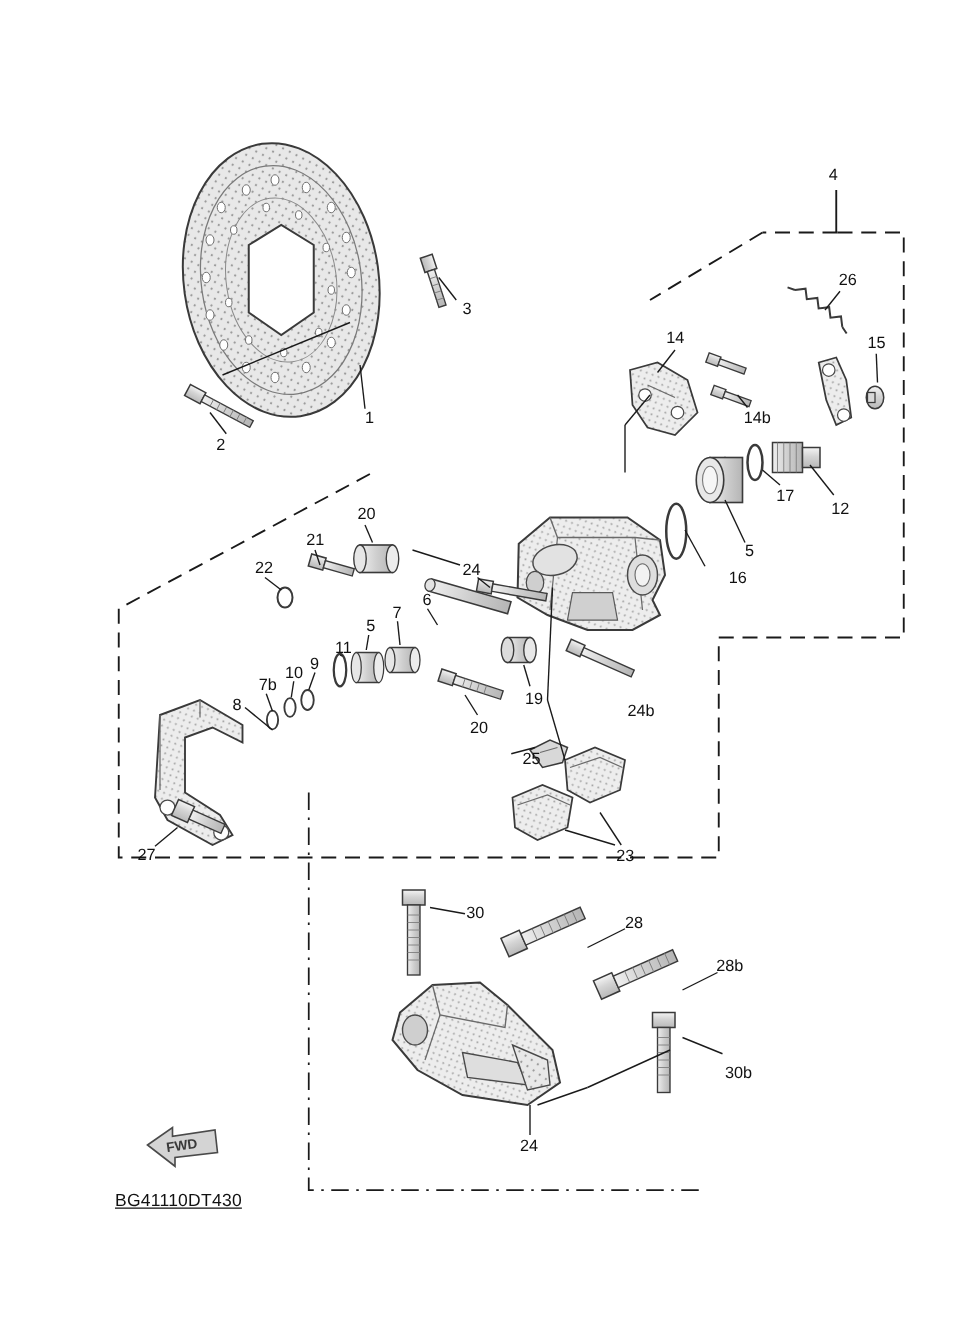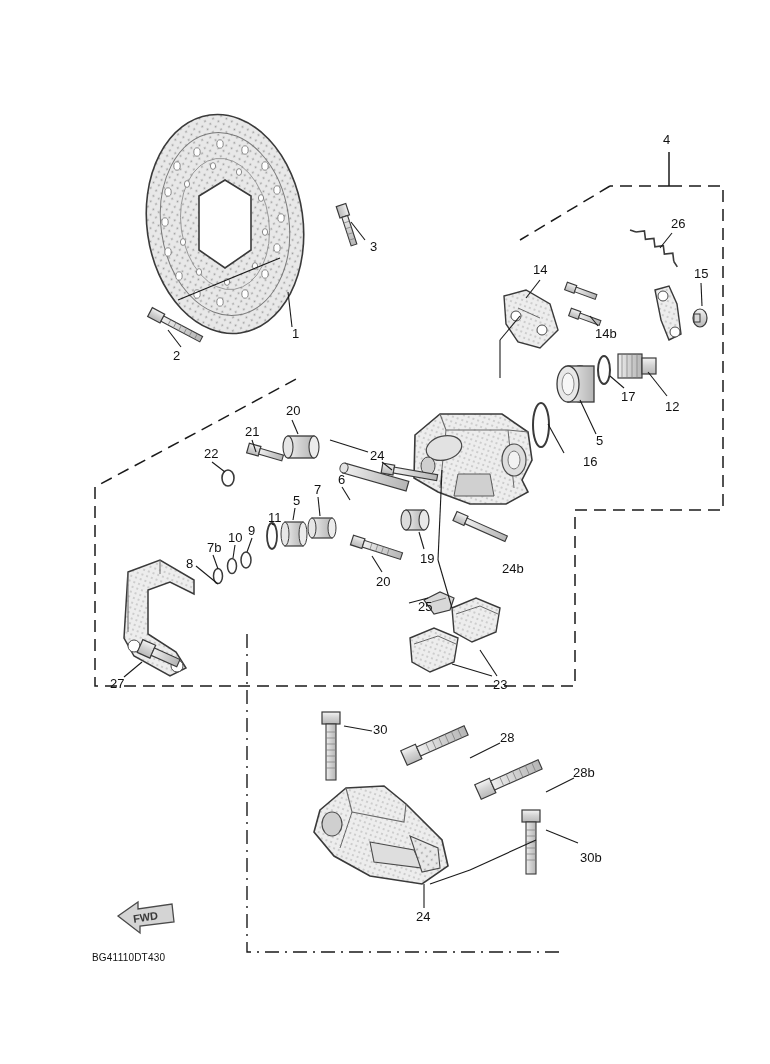--- a/index.html
+++ b/index.html
@@ -30,23 +30,24 @@
   .callout {
     position: absolute;
     font-size: 13px;
     font-family: "Liberation Sans", sans-serif;
     color: #111;
     white-space: nowrap;
     line-height: 1;
   }
   .partcode {
     position: absolute;
-    font-size: 10px;
+    font-size: 14px;
     letter-spacing: 0.2px;
     color: #111;
+    text-decoration: underline;
   }
   .fwd-label {
     position: absolute;
     font-size: 11px;
     font-weight: bold;
     color: #3a3a3a;
     transform: rotate(-8deg);
   }
 </style>
 </head>

